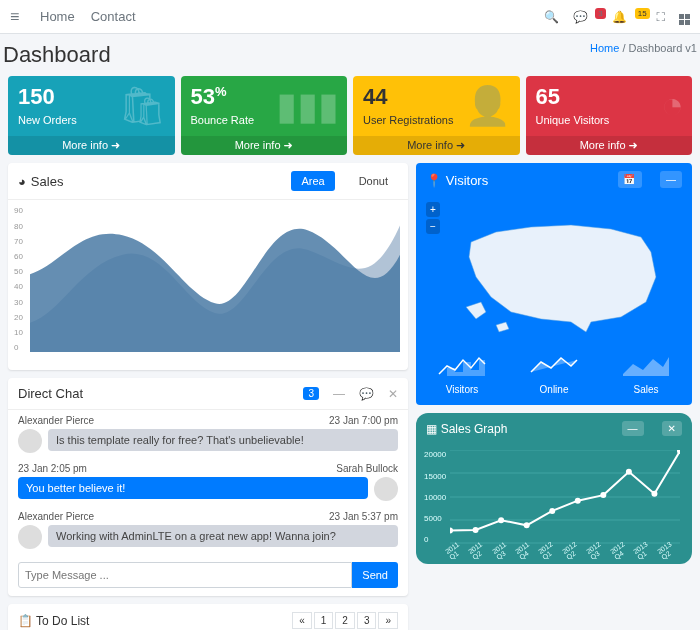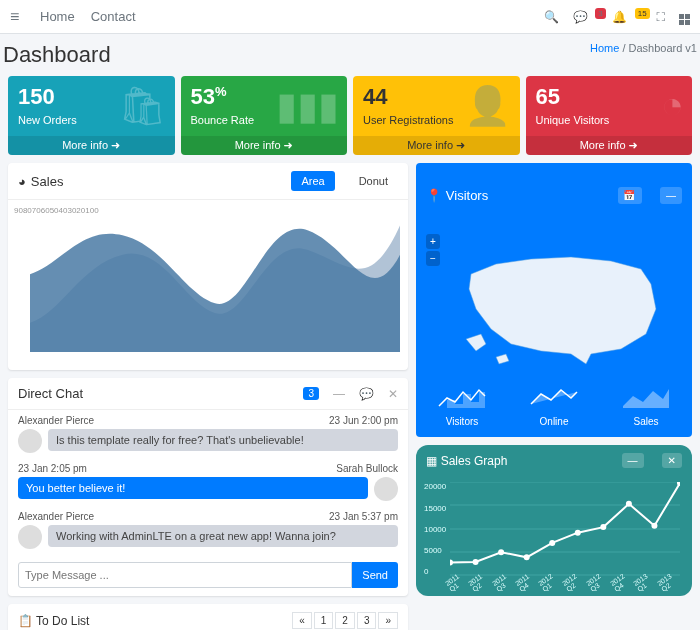--- a/index.html
+++ b/index.html
@@ -28,25 +28,25 @@
 .col{display:flex;flex-direction:column;gap:8px}
 .col-l{flex:0 0 400px}.col-r{flex:1}
 .card{background:#fff;border-radius:4px;box-shadow:0 1px 2px rgba(0,0,0,.1)}
 .card-h{display:flex;align-items:center;padding:8px 10px;border-bottom:1px solid #eee}
 .card-h .ttl{font-size:13px;display:flex;align-items:center;gap:5px}
 .tools{margin-left:auto;display:flex;gap:14px;align-items:center}
 .btn{padding:4px 10px;border-radius:3px;font-size:11px;cursor:pointer;border:none}
 .btn-p{background:#007bff;color:#fff}
 .btn-o{background:#fff;color:#444}
 .chart-area{height:170px;padding:6px 10px 4px;position:relative}
-.yaxis{position:absolute;left:6px;top:6px;bottom:18px;display:flex;flex-direction:row;justify-content:space-between;font-size:8px;color:#999}
+.yaxis{position:absolute;left:6px;top:6px;bottom:18px;display:flex;flex-direction:column;justify-content:space-between;font-size:8px;color:#999}
 .xaxis{position:absolute;left:22px;right:8px;bottom:3px;display:flex;justify-content:space-between;font-size:8px;color:#999}
 svg.area{position:absolute;left:22px;top:6px;right:8px;bottom:18px;width:calc(100% - 30px);height:calc(100% - 24px)}
 .vis{background:#007bff;color:#fff;border-radius:4px}
-.vis-h{display:flex;align-items:center;padding:24px 10px}
+.vis-h{display:flex;align-items:flex-end;padding:8px 10px}
 .vis-h .ttl{font-size:13px}
 .vis-h .tools span{background:rgba(255,255,255,.2);padding:3px 6px;border-radius:3px;font-size:10px;margin-left:4px}
 .vis-body{padding:6px 10px}
 .map{height:140px;display:flex;align-items:center;justify-content:center}
 .vis-ft{display:flex;text-align:center;padding:6px 0 10px}
 .vis-ft>div{flex:1;font-size:10px}
 .spark{height:24px;margin-bottom:4px}
 .chat-b{padding:0}
 .msg{padding:5px 10px}
 .msg-h{display:flex;justify-content:space-between;font-size:10px;color:#555;margin-bottom:3px}
@@ -176,21 +176,21 @@
           <span class="badge-b">3</span>
           <span style="color:#aaa">—</span>
           <span style="color:#aaa">💬</span>
           <span style="color:#aaa">✕</span>
         </div>
       </div>
       <div class="chat-b" id="chat-msgs">
   <div class="msg ">
     <div class="msg-h">
               <span>Alexander Pierce</span>
-              <span>23 Jun 2:00 pm</span>
+              <span>23 Jan 7:00 pm</span>
             </div>
     <div class="msg-row">
               <div class="avatar"></div>
               <div class="bubble ">Is this template really for free? That's unbelievable!</div>
             </div>
   </div>
   <div class="msg r">
     <div class="msg-h">
               <span>23 Jan 2:05 pm</span>
               <span>Sarah Bullock</span>

